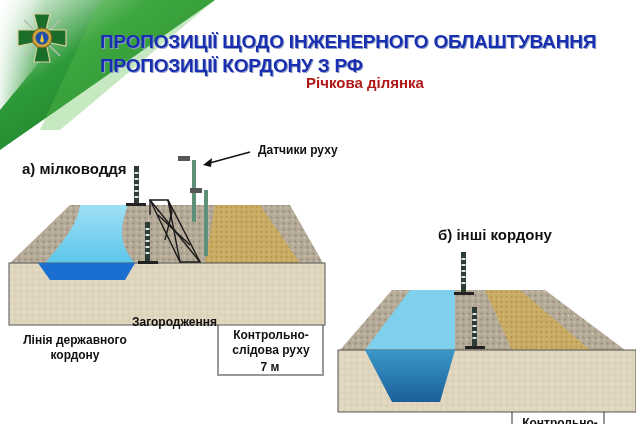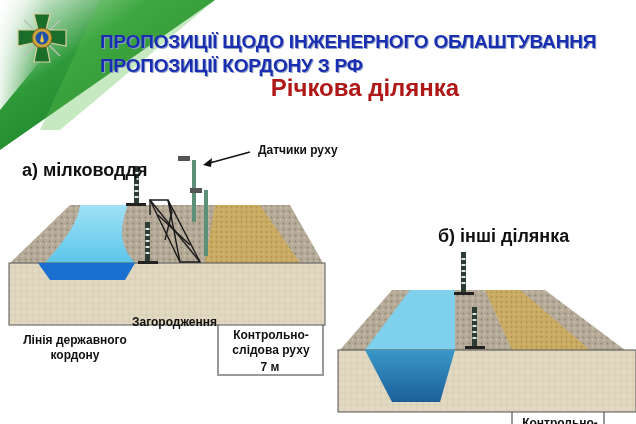--- a/index.html
+++ b/index.html
@@ -1,22 +1,22 @@
 <!DOCTYPE html>
 <html><head>
 <meta charset="utf-8">
 <style>
   html,body{margin:0;padding:0;}
   body{width:636px;height:424px;position:relative;overflow:hidden;background:#ffffff;font-family:"Liberation Sans",sans-serif;}
   .banner{position:absolute;left:0;top:0;width:636px;height:160px;}
   .emblem{position:absolute;left:14px;top:10px;width:56px;height:56px;}
   .title{position:absolute;left:100px;top:30px;width:520px;text-align:left;color:#1a2fb0;font-weight:bold;font-size:19px;line-height:24px;text-shadow:1px 1px 0 #8fa0c8;letter-spacing:-0.2px;}
-  .subtitle{position:absolute;left:250px;top:74px;width:230px;text-align:center;color:#b01818;font-weight:bold;font-size:24px;}
+  .subtitle{position:absolute;left:250px;top:74px;width:230px;text-align:center;color:#b01818;font-weight:bold;font-size:15px;}
   .lbl{position:absolute;font-weight:bold;color:#111;text-align:center;}
-  .section-title{font-size:18px;}
+  .section-title{font-size:15px;}
   .cap{font-size:12px;line-height:15px;}
   svg.scene{position:absolute;left:0;top:0;}
 </style>
 </head>
 <body>
 
 <svg class="banner" width="636" height="160" viewBox="0 0 636 160">
   <defs>
     <linearGradient id="g1" x1="0" y1="0" x2="1" y2="1">
       <stop offset="0" stop-color="#ffffff"></stop>
@@ -168,14 +168,14 @@
       </g>
   </g>
 </svg>
 
 <div class="lbl section-title" style="left:22px;top:160px;">а) мілководдя</div>
 <div class="lbl cap" style="left:258px;top:143px;">Датчики руху</div>
 <div class="lbl cap" style="left:20px;top:333px;width:110px;">Лінія державного кордону</div>
 <div class="lbl cap" style="left:132px;top:315px;">Загородження</div>
 <div class="lbl cap" style="left:222px;top:328px;width:98px;">Контрольно-слідова руху</div>
 <div class="lbl cap" style="left:255px;top:360px;width:30px;">7 м</div>
-<div class="lbl section-title" style="left:438px;top:226px;">б) інші ділянка</div>
+<div class="lbl section-title" style="left:438px;top:226px;">б) інші кордону</div>
 <div class="lbl cap" style="left:518px;top:416px;width:84px;">Контрольно-</div>
 
 </body></html>

